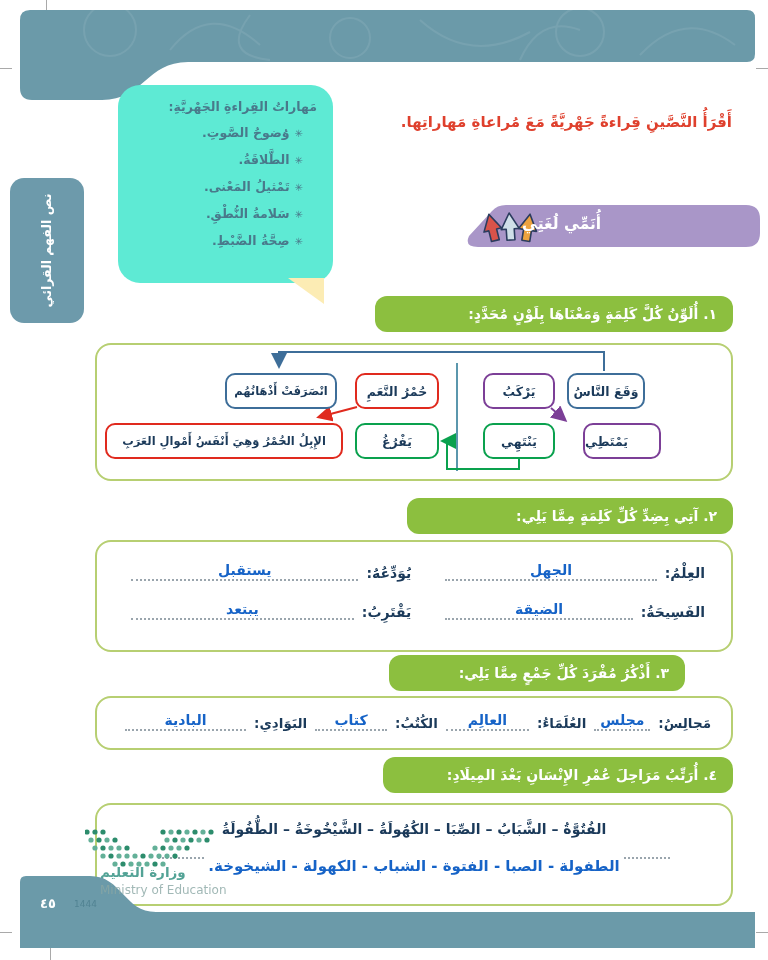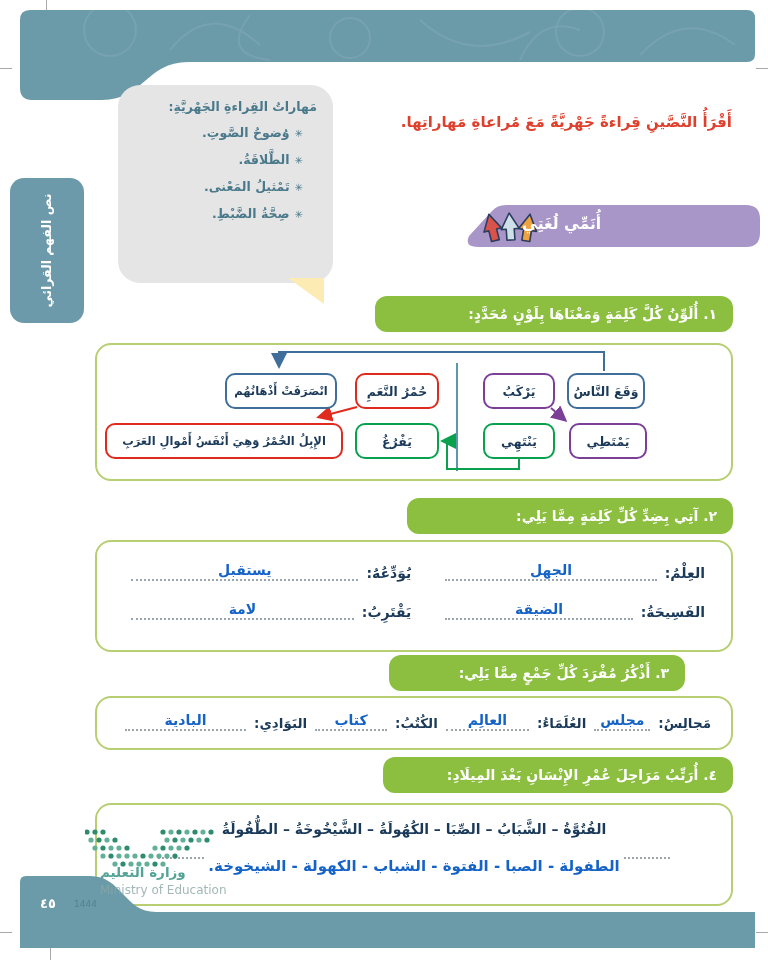--- a/index.html
+++ b/index.html
@@ -20,21 +20,21 @@
     background:#6d9aab; border-radius:14px; display:flex; align-items:center; justify-content:center;
   }
   .side-tab span {
     color:#ffffff; font-size:12.5px; font-weight:bold; white-space:nowrap;
     transform:rotate(-90deg);
   }
 
   
   .bubble {
     position:absolute; left:118px; top:85px; width:215px; height:198px;
-    background:#e5e5e5; border-radius:22px; padding:14px 16px 10px; direction:rtl;
+    background:#5eead4; border-radius:22px; padding:14px 16px 10px; direction:rtl;
   }
   .bubble-tail {
     position:absolute; left:288px; top:278px; width:0; height:0;
     border-top:26px solid #fcecb4; border-left:36px solid transparent;
   }
   .bubble-title { color:#49798b; font-size:12.5px; font-weight:bold; margin-bottom:6px; }
   .bubble-item { color:#49798b; font-size:12.5px; font-weight:bold; margin-right:14px; line-height:2.15; }
   .bubble-item .bullet { font-size:10px; margin-left:5px; color:#49798b; }
 
   
@@ -123,20 +123,21 @@
 
   <div class="side-tab">
     <span>نص الفهم القرائي</span>
   </div>
 
   <div class="bubble">
     <div class="bubble-title">مَهاراتُ القِراءةِ الجَهْريَّةِ:</div>
     <div class="bubble-item"><span class="bullet">✳</span><span>وُضوحُ الصَّوتِ.</span></div>
     <div class="bubble-item"><span class="bullet">✳</span><span>الطَّلاقَةُ.</span></div>
     <div class="bubble-item"><span class="bullet">✳</span><span>تَمْثيلُ المَعْنى.</span></div>
+    <div class="bubble-item"><span class="bullet">✳</span><span>سَلامةُ النُّطْقِ.</span></div>
     <div class="bubble-item"><span class="bullet">✳</span><span>صِحَّةُ الضَّبْطِ.</span></div>
   </div>
   <div class="bubble-tail"></div>
 
   <div class="instruction">أَقْرَأُ النَّصَّينِ قِراءةً جَهْريَّةً مَعَ مُراعاةِ مَهاراتِها.</div>
 
   <div class="dev-banner">
     <svg width="300" height="46" viewBox="0 0 300 46">
       <path d="M44,2 H284 Q298,2 298,16 V30 Q298,44 284,44 H16 Q2,44 7,33 L30,8 Q35,2 44,2 Z" fill="#a996c8"></path>
       <g stroke="#2b3c5e" stroke-width="1.6" stroke-linejoin="round">
@@ -187,21 +188,21 @@
     <div class="wbox op" style="left:386px;top:28px;width:72px;">
         <span>يَرْكَبُ</span>
       </div>
     <div class="wbox or" style="left:258px;top:28px;width:84px;">
         <span>حُمْرُ النَّعَمِ</span>
       </div>
     <div class="wbox ob small-t" style="left:128px;top:28px;width:112px;">
         <span>انْصَرَفَتْ أَذْهَانُهُم</span>
       </div>
 
-    <div class="wbox op" style="left:472px;top:78px;width:78px;">
+    <div class="wbox op" style="left:486px;top:78px;width:78px;justify-content:flex-end;">
         <span>يَمْتَطِي</span>
       </div>
     <div class="wbox og" style="left:386px;top:78px;width:72px;">
         <span>يَنْتَهِي</span>
       </div>
     <div class="wbox og" style="left:258px;top:78px;width:84px;">
         <span>يَفْرُغُ</span>
       </div>
     <div class="wbox or small-t" style="left:8px;top:78px;width:238px;">
         <span>الإِبِلُ الحُمْرُ وَهِيَ أَنْفَسُ أَمْوالِ العَرَبِ</span>
@@ -222,21 +223,21 @@
         <span class="pans">يستقبل</span>
       </div>
     </div>
     <div class="pair-row">
       <div class="pair" style="width:46%;">
         <span class="pword">الفَسِيحَةُ:</span>
         <span class="pans">الضيقة</span>
       </div>
       <div class="pair" style="width:54%;padding-right:26px;">
         <span class="pword">يَقْتَرِبُ:</span>
-        <span class="pans">لامة</span>
+        <span class="pans">يبتعد</span>
       </div>
     </div>
   </div>
 
   <div class="ex-banner" style="left:389px;top:655px;width:296px;">
     <span>٣. أَذْكُرُ مُفْرَدَ كُلِّ جَمْعٍ مِمَّا يَلِي:</span>
   </div>
   <div class="ex-box" style="left:95px;top:696px;width:638px;height:54px;padding:14px 20px 6px;">
     <div class="pair-row">
       <div class="pair" style="flex:0 0 21%;">

